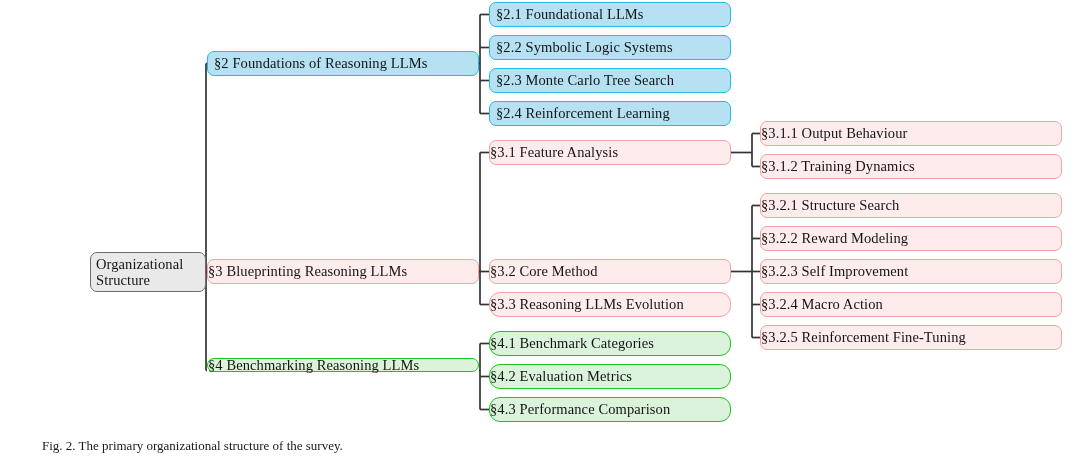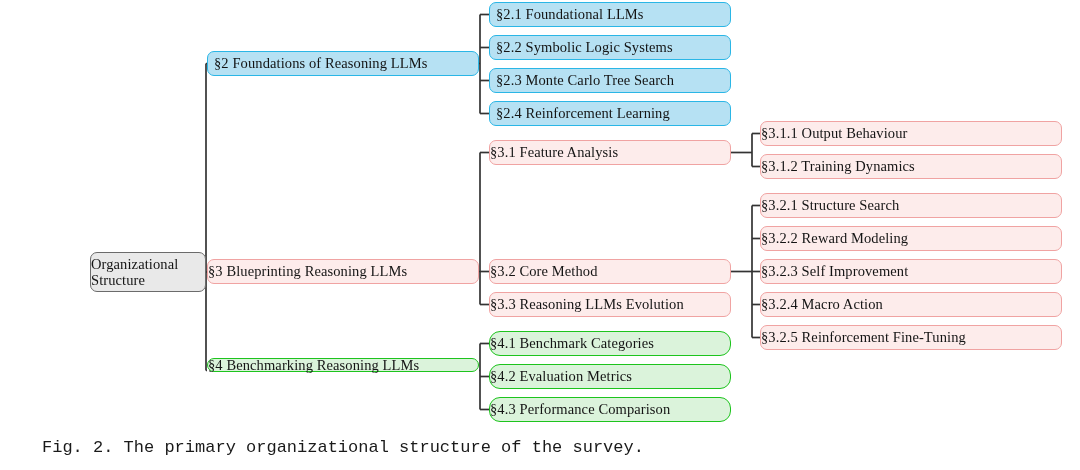--- a/index.html
+++ b/index.html
@@ -34,20 +34,21 @@
     color: #141414;
     letter-spacing: 0.1px;
     white-space: nowrap;
     display: flex;
     align-items: center;
     z-index: 3;
   }
   .node.root {
     background: #e9e9e9;
     border-color: #6b6b6b;
+    padding-left: 5px;
     white-space: normal;
     display: block;
     padding-top: 3px;
   }
   .node.root .line2 { display: block; }
   .node.blue {
     background: #b6e1f3;
     border-color: #2ab6e6;
     padding-left: 6px;
   }
@@ -57,22 +58,22 @@
   }
   .node.green {
     background: #dbf3db;
     border-color: #1dc41d;
     border-radius: 11px;
   }
   #caption {
     position: absolute;
     left: 42px;
     top: 438px;
-    font-family: Liberation Mono, monospace;
-    font-size: 17px;
+    font-family: Liberation Serif, serif;
+    font-size: 13px;
     color: #1a1a1a;
     white-space: nowrap;
   }
 </style>
 </head>
 <body>
 
 <div id="figure">
 
   <svg id="tree-canvas" viewBox="0 0 1080 470" xmlns="http://www.w3.org/2000/svg">
@@ -126,21 +127,21 @@
   <div class="node pink" id="node-sec3" style="left: 207px; top: 259px; width: 272px; height: 25px;">§3 Blueprinting Reasoning LLMs</div>
   <div class="node green" id="node-sec4" style="left: 207px; top: 358px; width: 272px; height: 14px;">§4 Benchmarking Reasoning LLMs</div>
 
   <div class="node blue" id="node-sec2-1" style="left: 489px; top: 2px; width: 242px; height: 25px;">§2.1 Foundational LLMs</div>
   <div class="node blue" id="node-sec2-2" style="left: 489px; top: 35px; width: 242px; height: 25px;">§2.2 Symbolic Logic Systems</div>
   <div class="node blue" id="node-sec2-3" style="left: 489px; top: 68px; width: 242px; height: 25px;">§2.3 Monte Carlo Tree Search</div>
   <div class="node blue" id="node-sec2-4" style="left: 489px; top: 101px; width: 242px; height: 25px;">§2.4 Reinforcement Learning</div>
 
   <div class="node pink" id="node-sec3-1" style="left: 489px; top: 140px; width: 242px; height: 25px;">§3.1 Feature Analysis</div>
   <div class="node pink" id="node-sec3-2" style="left: 489px; top: 259px; width: 242px; height: 25px;">§3.2 Core Method</div>
-  <div class="node pink" id="node-sec3-3" style="left: 489px; top: 292px; width: 242px; height: 25px;">§3.3 Reasoning LLMs Evolution</div>
+  <div class="node pink" id="node-sec3-3" style="left: 489px; top: 292px; width: 242px; height: 25px; border-radius: 11px;">§3.3 Reasoning LLMs Evolution</div>
 
   <div class="node green" id="node-sec4-1" style="left: 489px; top: 331px; width: 242px; height: 25px;">§4.1 Benchmark Categories</div>
   <div class="node green" id="node-sec4-2" style="left: 489px; top: 364px; width: 242px; height: 25px;">§4.2 Evaluation Metrics</div>
   <div class="node green" id="node-sec4-3" style="left: 489px; top: 397px; width: 242px; height: 25px;">§4.3 Performance Comparison</div>
 
   <div class="node pink" id="node-sec3-1-1" style="left: 760px; top: 121px; width: 302px; height: 25px;">§3.1.1 Output Behaviour</div>
   <div class="node pink" id="node-sec3-1-2" style="left: 760px; top: 154px; width: 302px; height: 25px;">§3.1.2 Training Dynamics</div>
 
   <div class="node pink" id="node-sec3-2-1" style="left: 760px; top: 193px; width: 302px; height: 25px;">§3.2.1 Structure Search</div>
   <div class="node pink" id="node-sec3-2-2" style="left: 760px; top: 226px; width: 302px; height: 25px;">§3.2.2 Reward Modeling</div>

